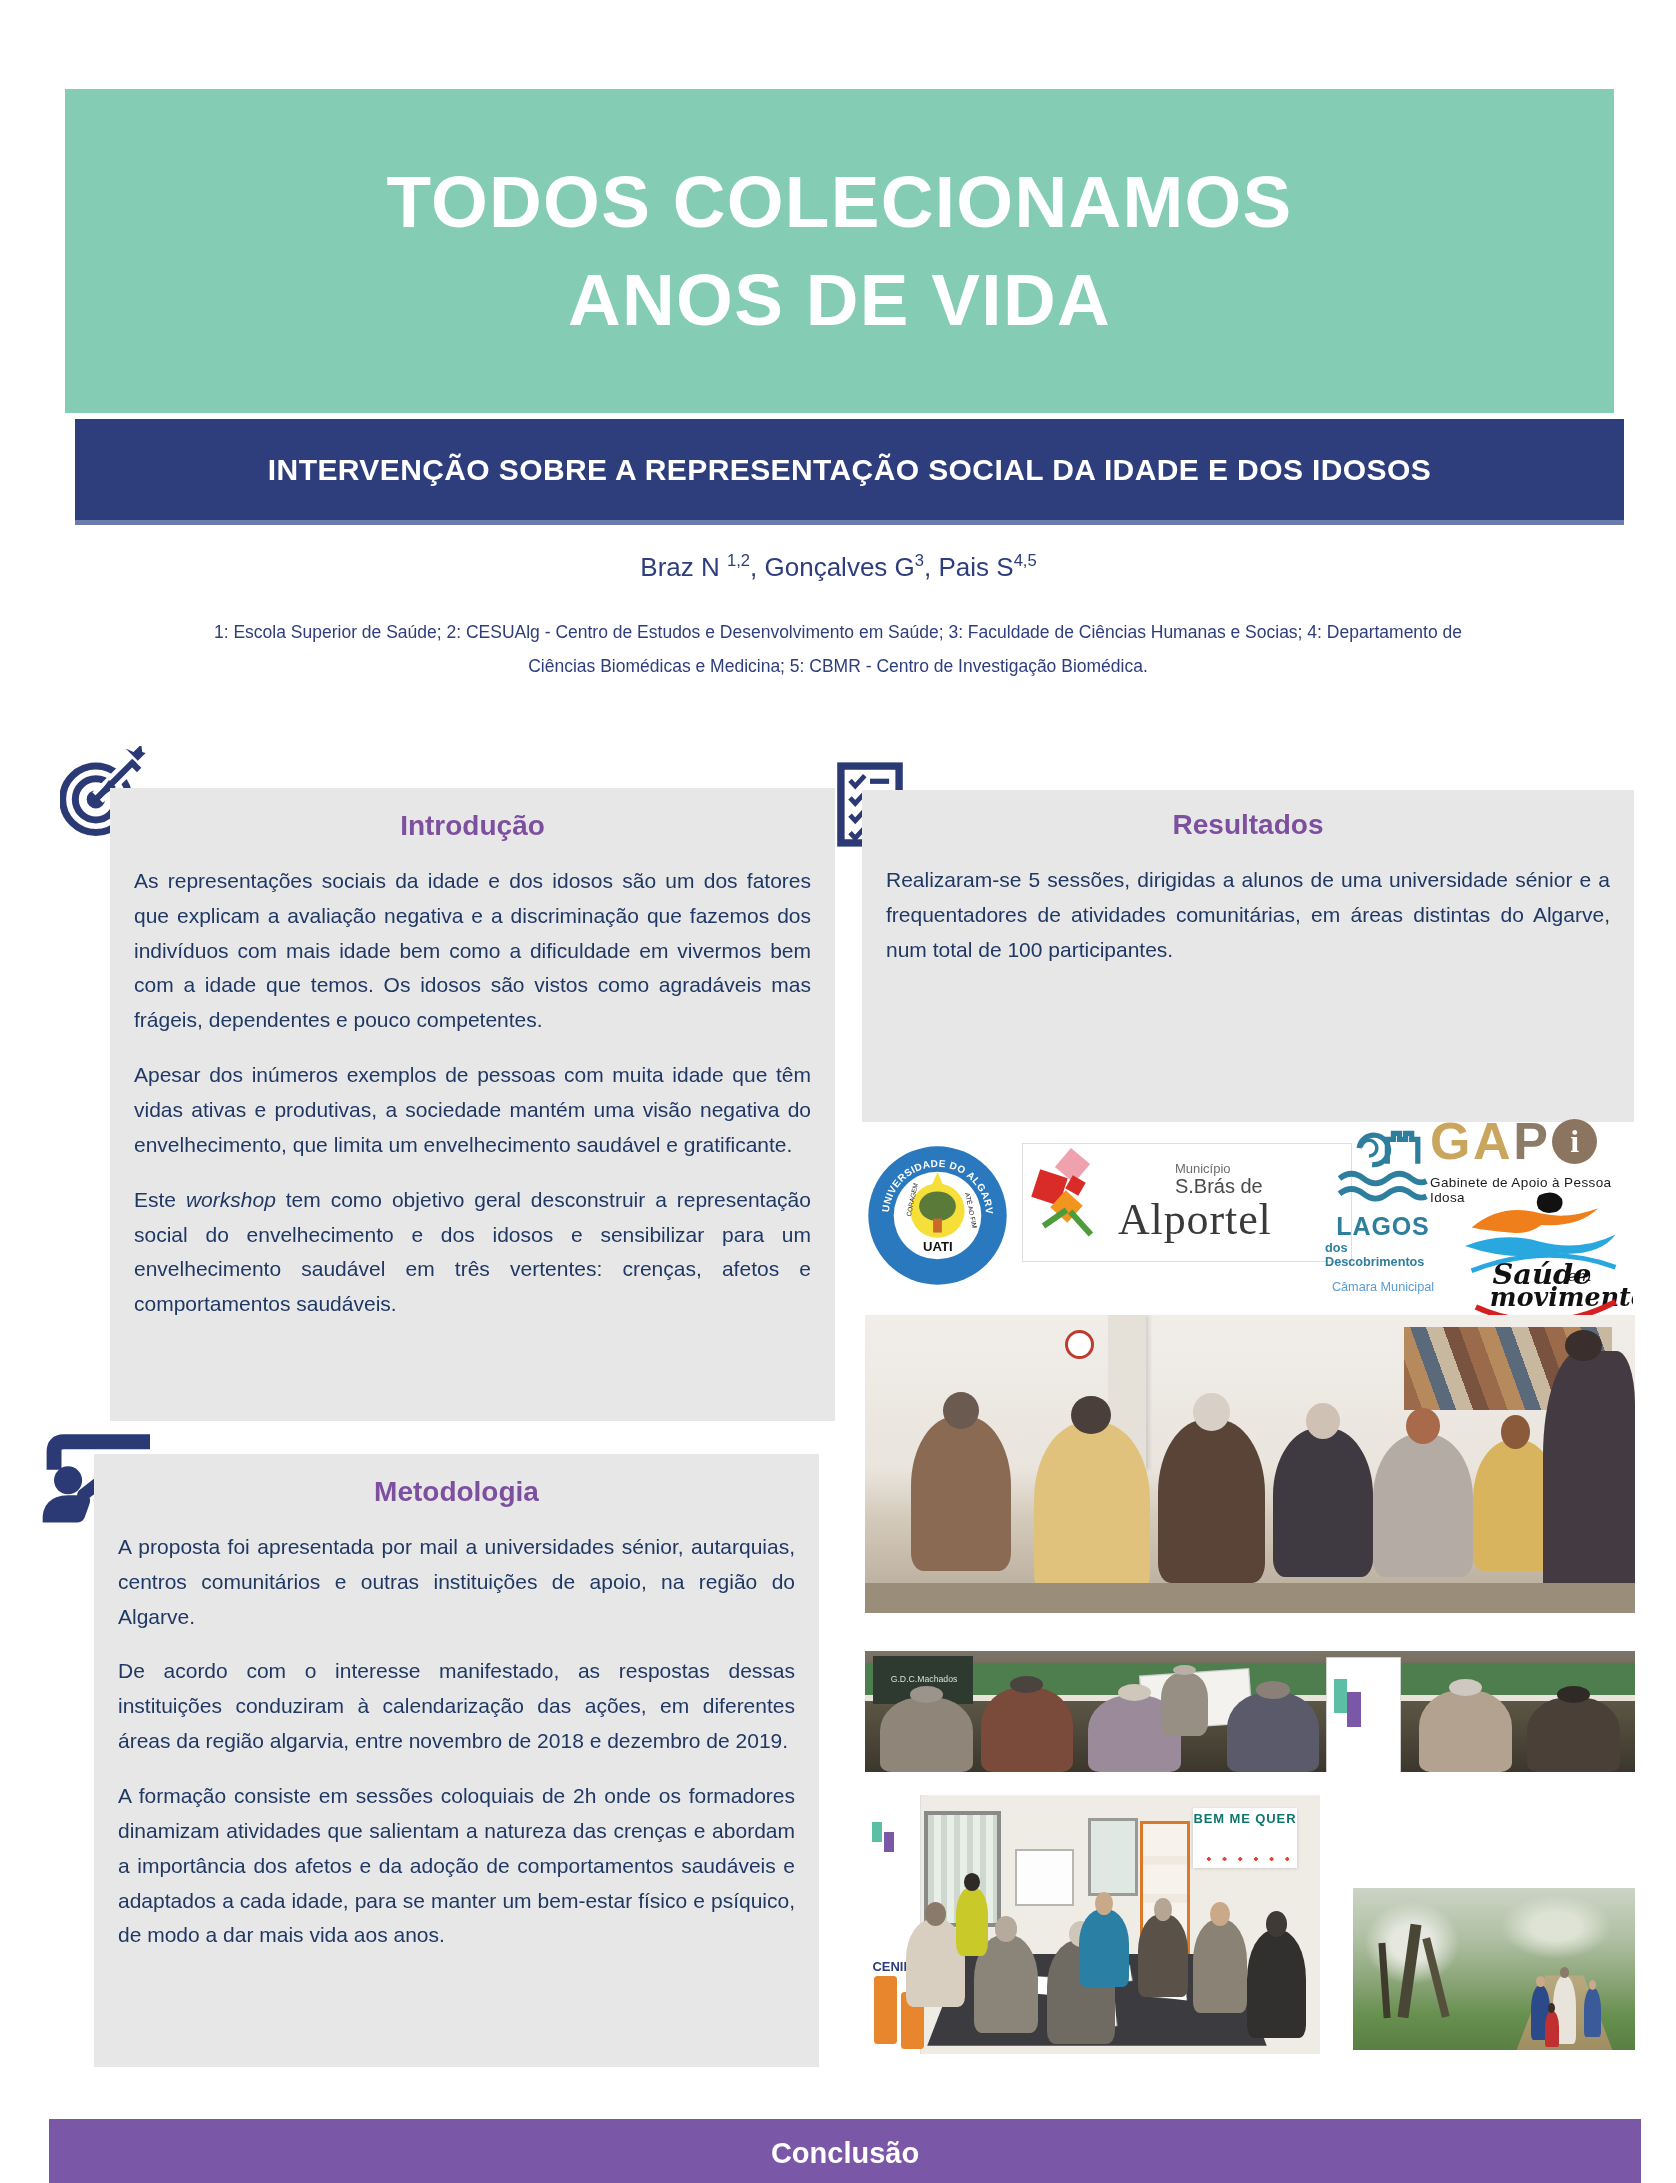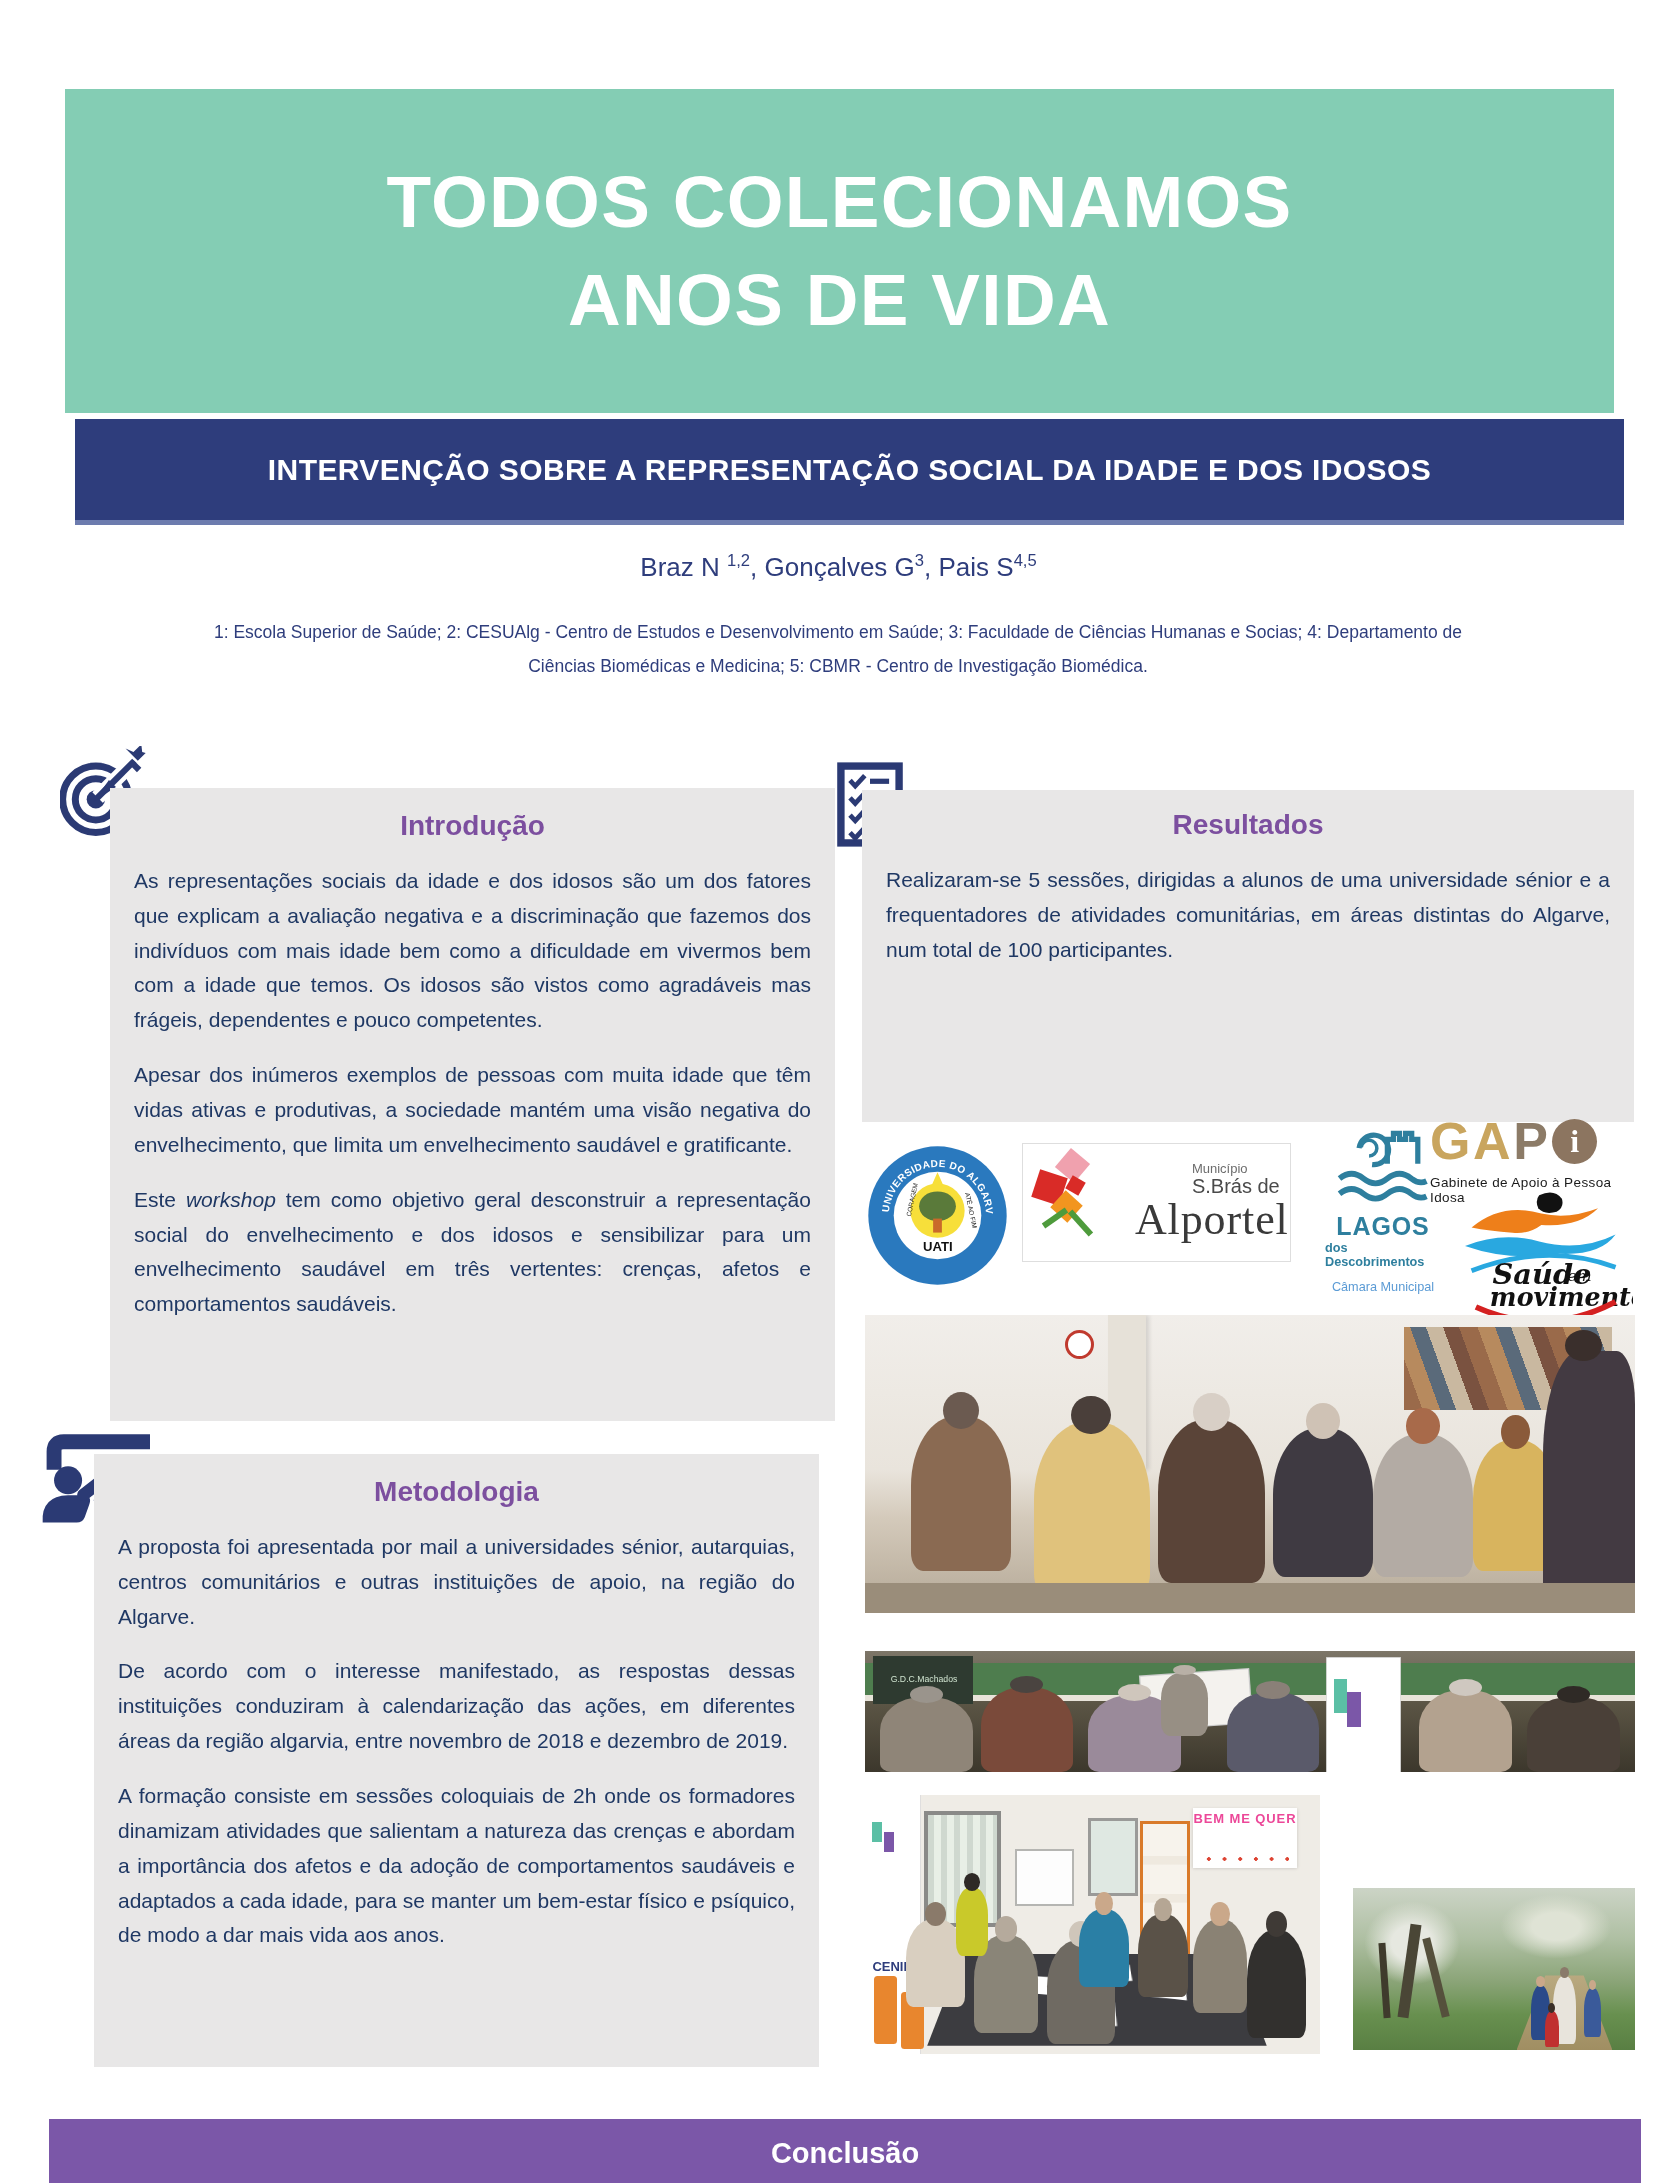--- a/index.html
+++ b/index.html
@@ -24,22 +24,22 @@
   #intro-box{left:94px;top:788px;width:725px;height:633px;margin-left:16px;}
   #met-box{left:94px;top:1454px;width:725px;height:613px;}
   #res-box{left:862px;top:790px;width:772px;height:332px;padding-top:16.6px;}
   .icon{pointer-events:none;}
   #intro-icon{left:60px;top:746px;width:94px;height:94px;}
   #met-icon{left:12.2px;top:1426px;width:138px;height:103px;}
   #res-icon{left:837px;top:762px;width:66px;height:85px;}
 
   
   #logo-uati{left:867px;top:1145px;width:141px;height:141px;}
-  #logo-alportel{left:1022px;top:1143px;width:269px;height:119px;background:#fff;border:0.9px solid #DEDEDE;
-    box-sizing:border-box;display:flex;align-items:center;gap:25px;padding:4.4px 7.9px;}
+  #logo-alportel{left:1022px;top:1143px;width:330px;height:119px;background:#fff;border:0.9px solid #DEDEDE;
+    box-sizing:border-box;display:flex;align-items:center;gap:8px;padding:4.4px 7.9px;}
   .flower{position:relative;width:79px;height:105px;flex:0 0 auto;}
   .flower i{position:absolute;display:block;}
   .alportel-text{line-height:1.05;}
   .alp-muni{font-size:13px;color:#6d6d6d;margin-left:57px;}
   .alp-sbras{font-size:20px;color:#4a4a4a;margin-left:57px;}
   .alp-big{font-family:"Liberation Serif",serif;font-size:44px;color:#3a3a3a;letter-spacing:0.9px;}
   #logo-lagos{left:1325px;top:1122px;width:116px;height:192px;display:flex;flex-direction:column;align-items:center;}
   .lagos-name{font-size:25px;font-weight:bold;color:#2E7F9E;letter-spacing:0.9px;margin-top:2.6px;}
   .lagos-desc{font-size:12.7px;font-weight:bold;color:#2E7F9E;}
   .lagos-cm{font-size:12.7px;color:#5B9BD5;margin-top:11.4px;}
@@ -274,21 +274,21 @@
       <span>CENIE</span>
     </div>
     <div class="abs" style="left:13%;top:6%;width:17%;height:45%;background:repeating-linear-gradient(90deg,#cfd8cf 0 6.1px,#e8efe6 6.1px 13px);border:4.4px solid #8a8a88;box-sizing:border-box;"></div>
     <div class="abs" style="left:33%;top:21%;width:13%;height:22%;background:#fdfdfd;border:2.2px solid #b5b5b2;box-sizing:border-box;"></div>
     <div class="abs" style="left:49%;top:9%;width:11%;height:30%;background:#dfe8e2;border:3.5px solid #9a9a98;box-sizing:border-box;"></div>
     <div class="abs" style="left:60.5%;top:10%;width:11%;height:58%;border:3.1px solid #D97A2A;box-sizing:border-box;background:
       linear-gradient(#efe9df 0 0) 0 24%/100% 6% no-repeat,
       linear-gradient(#efe9df 0 0) 0 52%/100% 6% no-repeat,
       linear-gradient(#efe9df 0 0) 0 80%/100% 6% no-repeat,#f7f3ec;"></div>
     <div class="abs" style="left:72%;top:5%;width:23%;height:23%;background:#fff;box-shadow:0 1.3px 3.5px rgba(0,0,0,.18);display:flex;align-items:flex-start;justify-content:center;">
-      <span style="color:#ec4899;font-weight:bold;font-size:13px;letter-spacing:0.9px;margin-top:3.5px;">BEM ME QUER</span>
+      <span style="color:#0f766e;font-weight:bold;font-size:13px;letter-spacing:0.9px;margin-top:3.5px;">BEM ME QUER</span>
       <span class="abs" style="left:8%;bottom:10%;width:84%;height:4.4px;background:
         radial-gradient(circle,#d43 1.7px,transparent 2.2px) 0 0/15.7px 4.4px repeat-x;"></span>
     </div>
     <div class="abs" style="left:18%;bottom:2%;width:66%;height:42%;background:#3c3c40;transform:perspective(262px) rotateX(34deg);">
       <span class="abs" style="left:8%;top:18%;width:14%;height:20%;background:#fff;transform:rotate(-8deg);"></span>
       <span class="abs" style="left:28%;top:30%;width:14%;height:20%;background:#fff;transform:rotate(5deg);"></span>
       <span class="abs" style="left:48%;top:16%;width:14%;height:20%;background:#fff;transform:rotate(-4deg);"></span>
       <span class="abs" style="left:66%;top:34%;width:14%;height:20%;background:#fff;transform:rotate(7deg);"></span>
       <span class="abs" style="left:40%;top:60%;width:16%;height:24%;background:#f4f4f2;transform:rotate(-3deg);"></span>
     </div>

